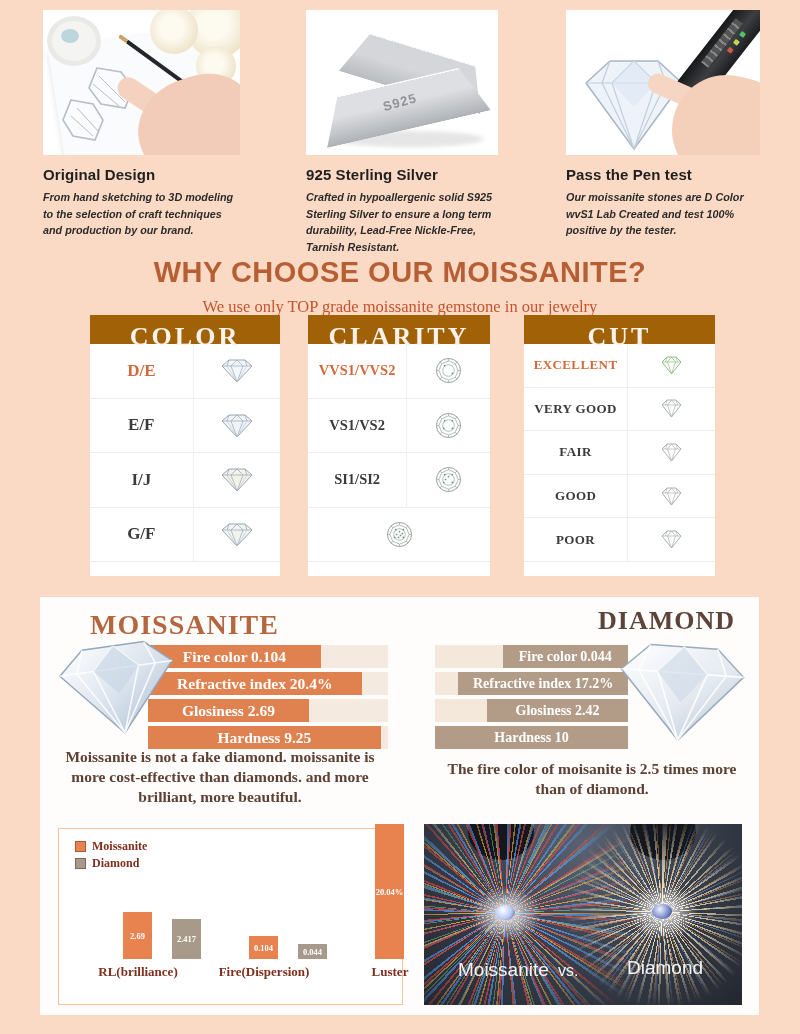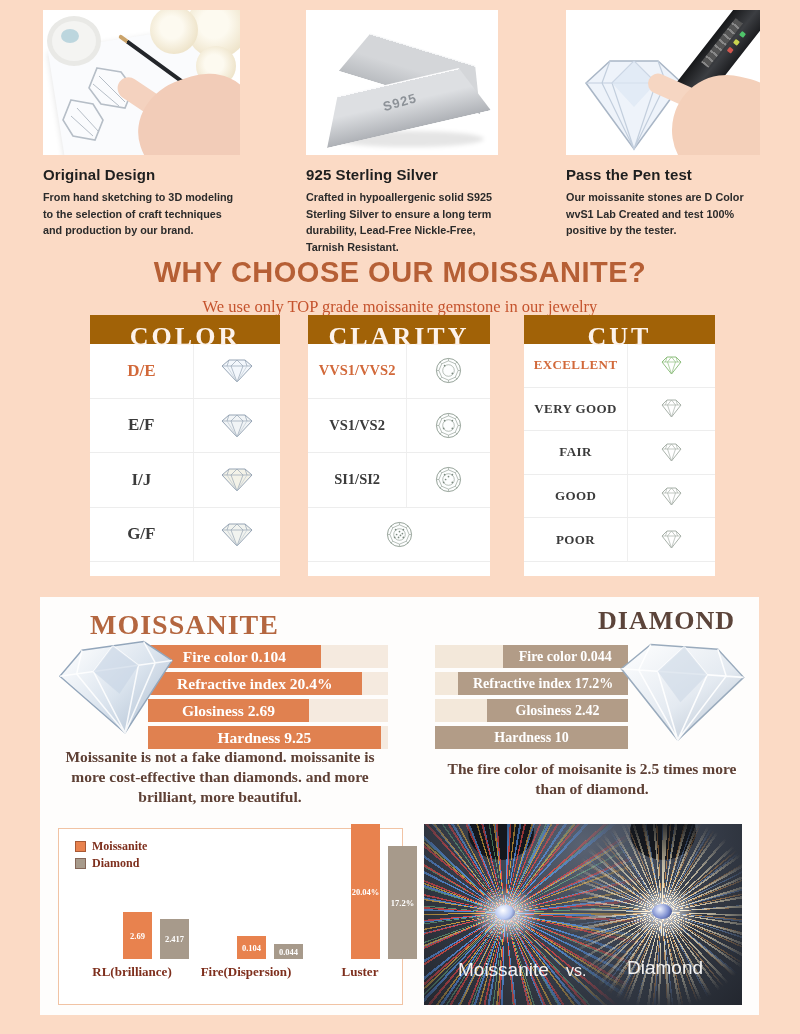--- a/index.html
+++ b/index.html
@@ -4,21 +4,21 @@
 <style>
   html,body{margin:0;padding:0;}
   .page{position:relative;width:800px;height:1034px;background:#fbdac5;overflow:hidden;
         font-family:"Liberation Sans",sans-serif;}
 
   
   .feature{position:absolute;top:10px;}
   .f0{left:43px;width:197px;} .f1{left:306px;width:192px;} .f2{left:566px;width:194px;}
   .photo{position:relative;width:100%;height:145px;background:#fff;overflow:hidden;}
   .feature h3{margin:11px 0 6px 0;font-size:15px;color:#1f1f1f;font-weight:bold;letter-spacing:.1px;}
-  .feature p{margin:0;font-size:10.8px;line-height:1.55;color:#2b2b2b;font-weight:600;}
+  .feature p{margin:0;font-size:10.8px;line-height:1.55;color:#2b2b2b;font-weight:600;font-style:italic;}
 
   
   .paper{position:absolute;left:14px;top:28px;width:150px;height:130px;background:#fafbfd;transform:rotate(-9deg);box-shadow:0 2px 6px rgba(0,0,0,.12);}
   .dish{position:absolute;left:4px;top:6px;width:44px;height:40px;border-radius:50%;background:#f4f4f2;border:5px solid #e9e9e6;}
   .dish i{position:absolute;left:9px;top:8px;width:18px;height:14px;border-radius:50%;background:#bcd6de;display:block;}
   .flower{position:absolute;border-radius:50%;background:radial-gradient(circle at 45% 45%, #fdfaf0 30%, #efe5cc 70%, #e6d9ba 100%);}
   .fl1{right:-8px;top:-14px;width:62px;height:62px;}
   .fl2{right:42px;top:-4px;width:48px;height:48px;}
   .fl3{right:4px;top:36px;width:40px;height:40px;}
   .pencil{position:absolute;right:34px;top:52px;width:96px;height:4px;background:linear-gradient(90deg,#caa36a 0 10px,#23262a 10px);transform:rotate(36deg);border-radius:2px;}
@@ -85,21 +85,21 @@
   .cap-d{left:392px;top:162px;width:320px;font-size:15.5px;}
 
   
   .chart{position:absolute;left:18px;top:231px;width:345px;height:177px;border:1px solid #f1c3a4;background:#fff;box-sizing:border-box;}
   .legend{position:absolute;left:16px;top:10px;display:flex;flex-direction:column;gap:2px;}
   .litem{display:flex;align-items:center;gap:6px;}
   .lswatch{width:11px;height:11px;border:1px solid rgba(90,40,25,.45);box-sizing:border-box;}
   .ltext{font-family:"Liberation Serif",serif;font-weight:bold;font-size:12px;color:#7e2f1d;}
   .plot{position:absolute;left:6px;right:18px;bottom:24px;top:8px;display:flex;align-items:flex-end;justify-content:space-between;padding:0 10px;}
   .cgroup{display:flex;flex-direction:column;align-items:center;}
-  .cbars{display:flex;align-items:flex-end;gap:8px;margin-left:48px;}
+  .cbars{display:flex;align-items:flex-end;gap:20px;margin-left:48px;}
   .cbar{width:29px;display:flex;align-items:center;justify-content:center;}
   .cval{color:#fff;font-family:"Liberation Serif",serif;font-weight:bold;font-size:8.5px;white-space:nowrap;}
   .ccat{margin-top:5px;font-family:"Liberation Serif",serif;font-weight:bold;font-size:13px;color:#7e2f1d;white-space:nowrap;}
 
   
   .photo-compare{position:absolute;left:384px;top:227px;width:318px;height:181px;overflow:hidden;
     background:radial-gradient(ellipse at 50% 12%, #596272 0%, #3a414e 45%, #23272f 100%);}
   .hole{position:absolute;top:-20px;width:66px;height:56px;border-radius:50%;background:#14171d;}
   .h1{left:44px;} .h2{left:206px;}
   .burst{position:absolute;border-radius:50%;
@@ -115,21 +115,21 @@
     repeating-conic-gradient(from 5deg, rgba(255,170,80,.8) 0 1deg, transparent 1deg 9deg),
     repeating-conic-gradient(from 8deg, rgba(130,180,255,.7) 0 1deg, transparent 1deg 11deg);}
   .glow{position:absolute;border-radius:50%;background:radial-gradient(closest-side,rgba(255,255,255,.95),rgba(255,255,255,0));}
   .glow-l{left:46px;top:62px;width:72px;height:56px;}
   .glow-r{left:204px;top:60px;width:70px;height:56px;}
   .gemdot{position:absolute;width:20px;height:15px;border-radius:50%;}
   .gd-l{left:71px;top:81px;background:radial-gradient(circle at 40% 35%,#fff,#b9c9f2 55%,#50619c 95%);}
   .gd-r{left:228px;top:80px;background:radial-gradient(circle at 40% 35%,#eef2ff,#7e8fd0 55%,#2d3a72 95%);}
   .photo-label{position:absolute;color:#f4f4f4;font-size:19px;}
   .pl-left{left:34px;top:135px;}
-  .pl-vs{left:142px;top:138px;font-size:16px;}
+  .pl-vs{left:134px;top:138px;font-size:16px;}
   .pl-right{left:203px;top:133px;}
 </style>
 </head>
 <body>
 
 <div class="page">
 
   <div class="feature f0">
     <div class="photo">
       <div class="paper"></div>

